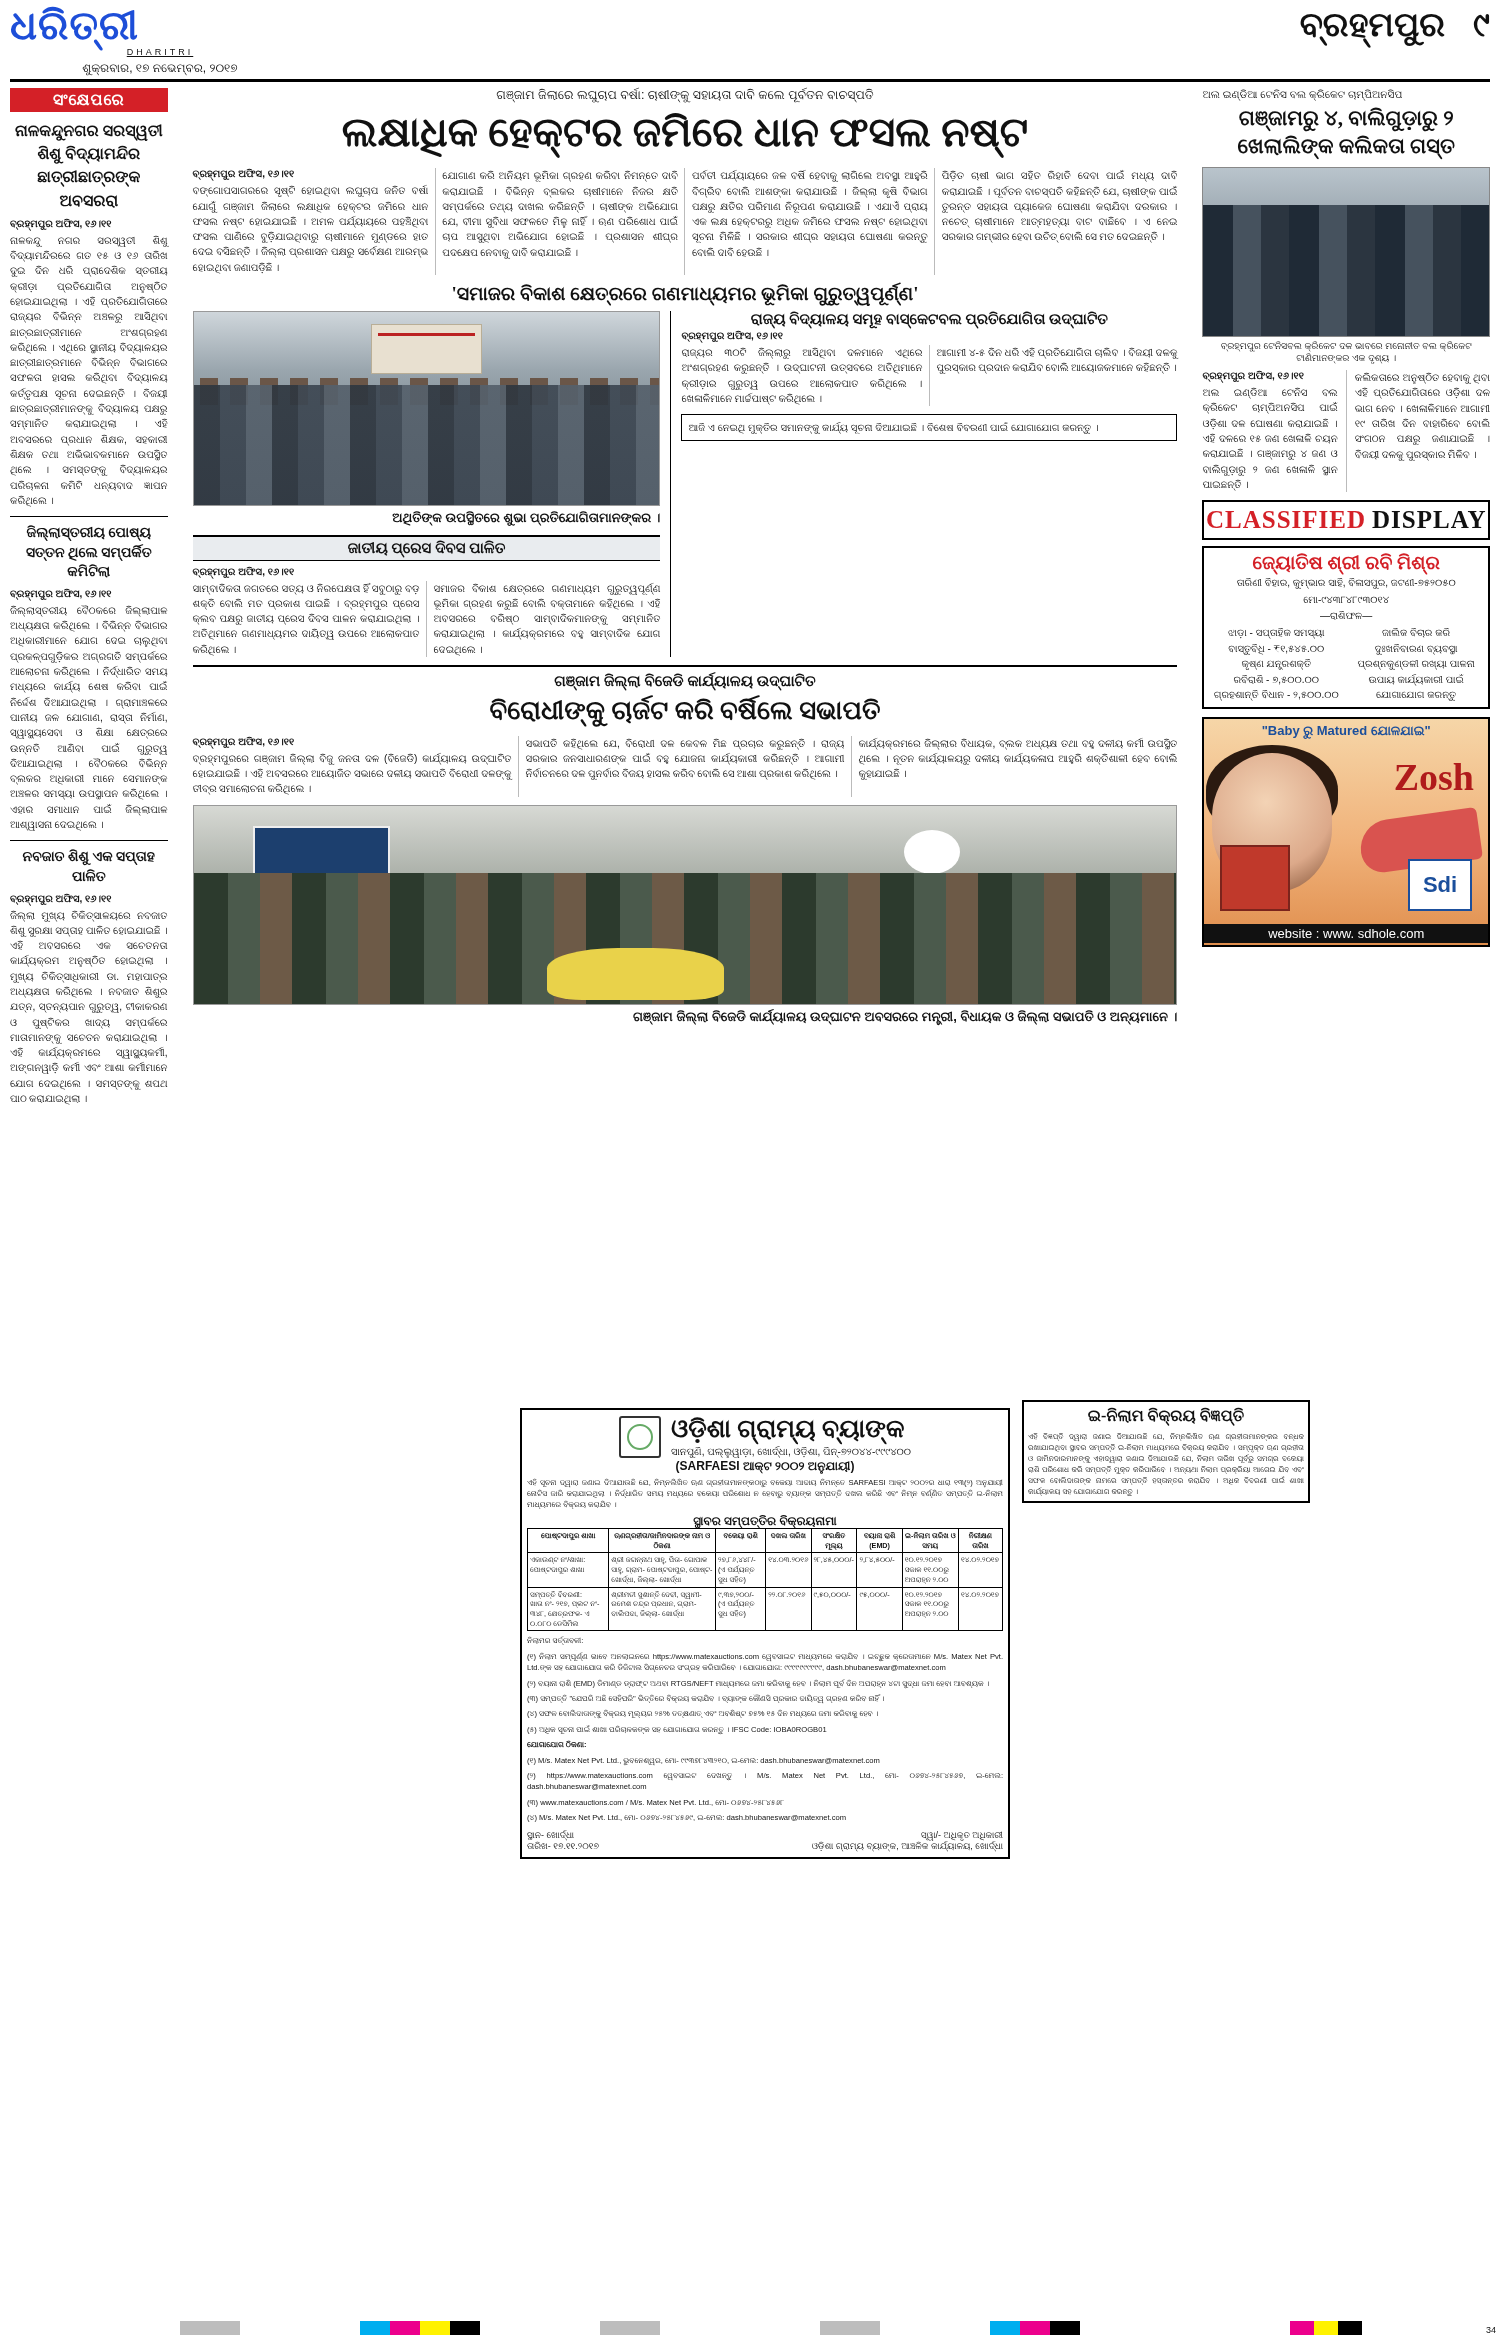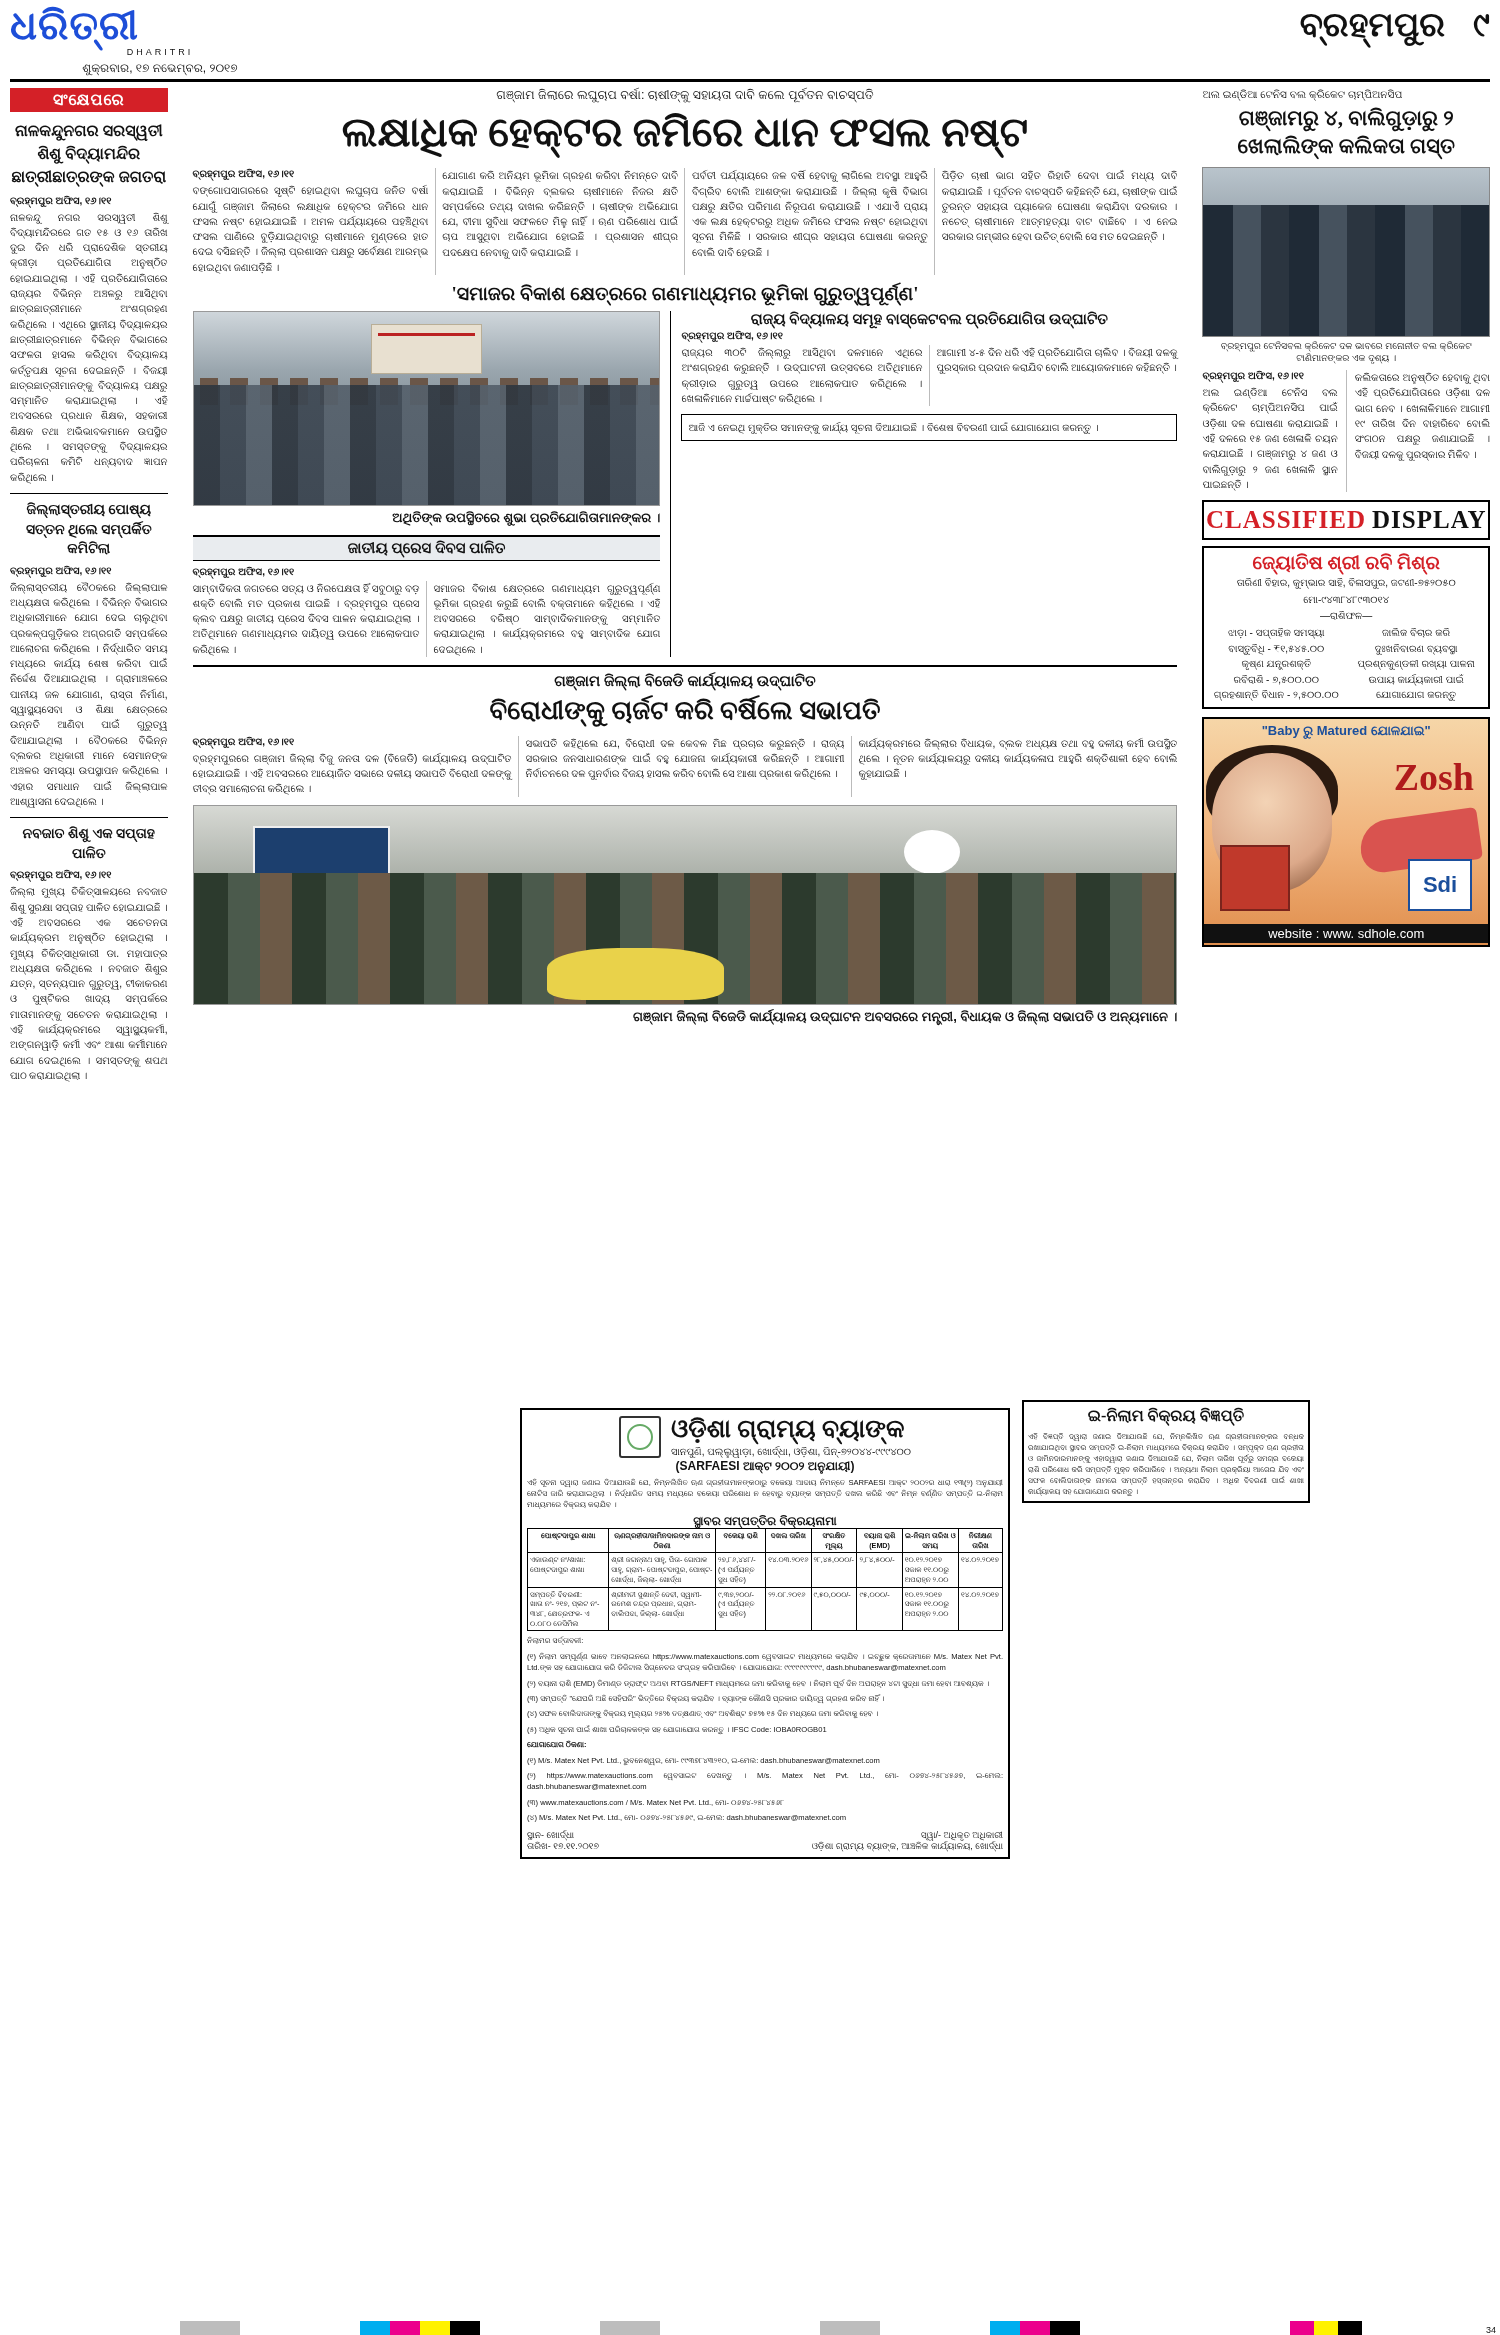--- a/index.html
+++ b/index.html
@@ -16,21 +16,21 @@
   .page { width: 1500px; height: 2335px; position: relative; padding: 6px 10px 0 10px; }
 
   
   .masthead { display: flex; align-items: flex-start; justify-content: space-between; border-bottom: 3px solid #000; padding-bottom: 4px; }
   .logo-block { width: 300px; }
   .logo-word {
     font-family: "Liberation Serif", serif;
     font-size: 40px; font-weight: bold; letter-spacing: 1px;
     color: #1d4ed8; line-height: 1;
   }
-  .logo-sub { font-size: 9px; letter-spacing: 3px; text-align: center; margin-top: 1px; }
+  .logo-sub { font-size: 9px; letter-spacing: 3px; text-align: center; margin-top: 1px; text-decoration: underline; }
   .logo-date { font-size: 12px; text-align: center; margin-top: 4px; }
   .mast-right { text-align: right; display: flex; align-items: baseline; gap: 28px; }
   .mast-city { font-family: "Liberation Serif", serif; font-size: 34px; font-weight: bold; }
   .mast-page { font-family: "Liberation Serif", serif; font-size: 34px; font-weight: bold; }
 
   
   .content { display: flex; gap: 25px; margin-top: 6px; }
   .col-left { width: 160px; }
   .col-mid { width: 1000px; }
   .col-right { width: 292px; }
@@ -198,21 +198,21 @@
     <div class="mast-right">
       <div class="mast-city">ବ୍ରହ୍ମପୁର</div>
       <div class="mast-page">୯</div>
     </div>
   </div>
 
   <div class="content">
 
     <div class="col-left">
       <div class="sanskhepare">ସଂକ୍ଷେପରେ</div>
-      <div class="lead-head">ନାଳକନ୍ଦୁନଗର ସରସ୍ୱତୀ ଶିଶୁ ବିଦ୍ୟାମନ୍ଦିର ଛାତ୍ରୀଛାତ୍ରଙ୍କ ଜଗତରା</div>
+      <div class="lead-head">ନାଳକନ୍ଦୁନଗର ସରସ୍ୱତୀ ଶିଶୁ ବିଦ୍ୟାମନ୍ଦିର ଛାତ୍ରୀଛାତ୍ରଙ୍କ ଅବସରରା</div>
       <div class="dateline">ବ୍ରହ୍ମପୁର ଅଫିସ, ୧୬।୧୧</div>
       <div class="body-text">ନାଳକନ୍ଦୁ ନଗର ସରସ୍ୱତୀ ଶିଶୁ ବିଦ୍ୟାମନ୍ଦିରରେ ଗତ ୧୫ ଓ ୧୬ ତାରିଖ ଦୁଇ ଦିନ ଧରି ପ୍ରାଦେଶିକ ସ୍ତରୀୟ କ୍ରୀଡ଼ା ପ୍ରତିଯୋଗିତା ଅନୁଷ୍ଠିତ ହୋଇଯାଇଥିଲା । ଏହି ପ୍ରତିଯୋଗିତାରେ ରାଜ୍ୟର ବିଭିନ୍ନ ଅଞ୍ଚଳରୁ ଆସିଥିବା ଛାତ୍ରଛାତ୍ରୀମାନେ ଅଂଶଗ୍ରହଣ କରିଥିଲେ । ଏଥିରେ ସ୍ଥାନୀୟ ବିଦ୍ୟାଳୟର ଛାତ୍ରୀଛାତ୍ରମାନେ ବିଭିନ୍ନ ବିଭାଗରେ ସଫଳତା ହାସଲ କରିଥିବା ବିଦ୍ୟାଳୟ କର୍ତ୍ତୃପକ୍ଷ ସୂଚନା ଦେଇଛନ୍ତି । ବିଜୟୀ ଛାତ୍ରଛାତ୍ରୀମାନଙ୍କୁ ବିଦ୍ୟାଳୟ ପକ୍ଷରୁ ସମ୍ମାନିତ କରାଯାଇଥିଲା । ଏହି ଅବସରରେ ପ୍ରଧାନ ଶିକ୍ଷକ, ସହକାରୀ ଶିକ୍ଷକ ତଥା ଅଭିଭାବକମାନେ ଉପସ୍ଥିତ ଥିଲେ । ସମସ୍ତଙ୍କୁ ବିଦ୍ୟାଳୟର ପରିଚାଳନା କମିଟି ଧନ୍ୟବାଦ ଜ୍ଞାପନ କରିଥିଲେ ।</div>
 
       <hr class="hr-thin">
       <div class="sub-head">ଜିଲ୍ଲାସ୍ତରୀୟ ପୋଷ୍ୟ ସତ୍ତନ ଥିଲେ ସମ୍ପର୍କିତ କମିଟିଲା</div>
       <div class="dateline">ବ୍ରହ୍ମପୁର ଅଫିସ, ୧୬।୧୧</div>
       <div class="body-text">ଜିଲ୍ଲାସ୍ତରୀୟ ବୈଠକରେ ଜିଲ୍ଲାପାଳ ଅଧ୍ୟକ୍ଷତା କରିଥିଲେ । ବିଭିନ୍ନ ବିଭାଗର ଅଧିକାରୀମାନେ ଯୋଗ ଦେଇ ଚାଲୁଥିବା ପ୍ରକଳ୍ପଗୁଡ଼ିକର ଅଗ୍ରଗତି ସମ୍ପର୍କରେ ଆଲୋଚନା କରିଥିଲେ । ନିର୍ଦ୍ଧାରିତ ସମୟ ମଧ୍ୟରେ କାର୍ଯ୍ୟ ଶେଷ କରିବା ପାଇଁ ନିର୍ଦ୍ଦେଶ ଦିଆଯାଇଥିଲା । ଗ୍ରାମାଞ୍ଚଳରେ ପାନୀୟ ଜଳ ଯୋଗାଣ, ରାସ୍ତା ନିର୍ମାଣ, ସ୍ୱାସ୍ଥ୍ୟସେବା ଓ ଶିକ୍ଷା କ୍ଷେତ୍ରରେ ଉନ୍ନତି ଆଣିବା ପାଇଁ ଗୁରୁତ୍ୱ ଦିଆଯାଇଥିଲା । ବୈଠକରେ ବିଭିନ୍ନ ବ୍ଲକର ଅଧିକାରୀ ମାନେ ସେମାନଙ୍କ ଅଞ୍ଚଳର ସମସ୍ୟା ଉପସ୍ଥାପନ କରିଥିଲେ । ଏହାର ସମାଧାନ ପାଇଁ ଜିଲ୍ଲାପାଳ ଆଶ୍ୱାସନା ଦେଇଥିଲେ ।</div>
 
       <hr class="hr-thin">
       <div class="sub-head">ନବଜାତ ଶିଶୁ ଏକ ସପ୍ତାହ ପାଳିତ</div>

